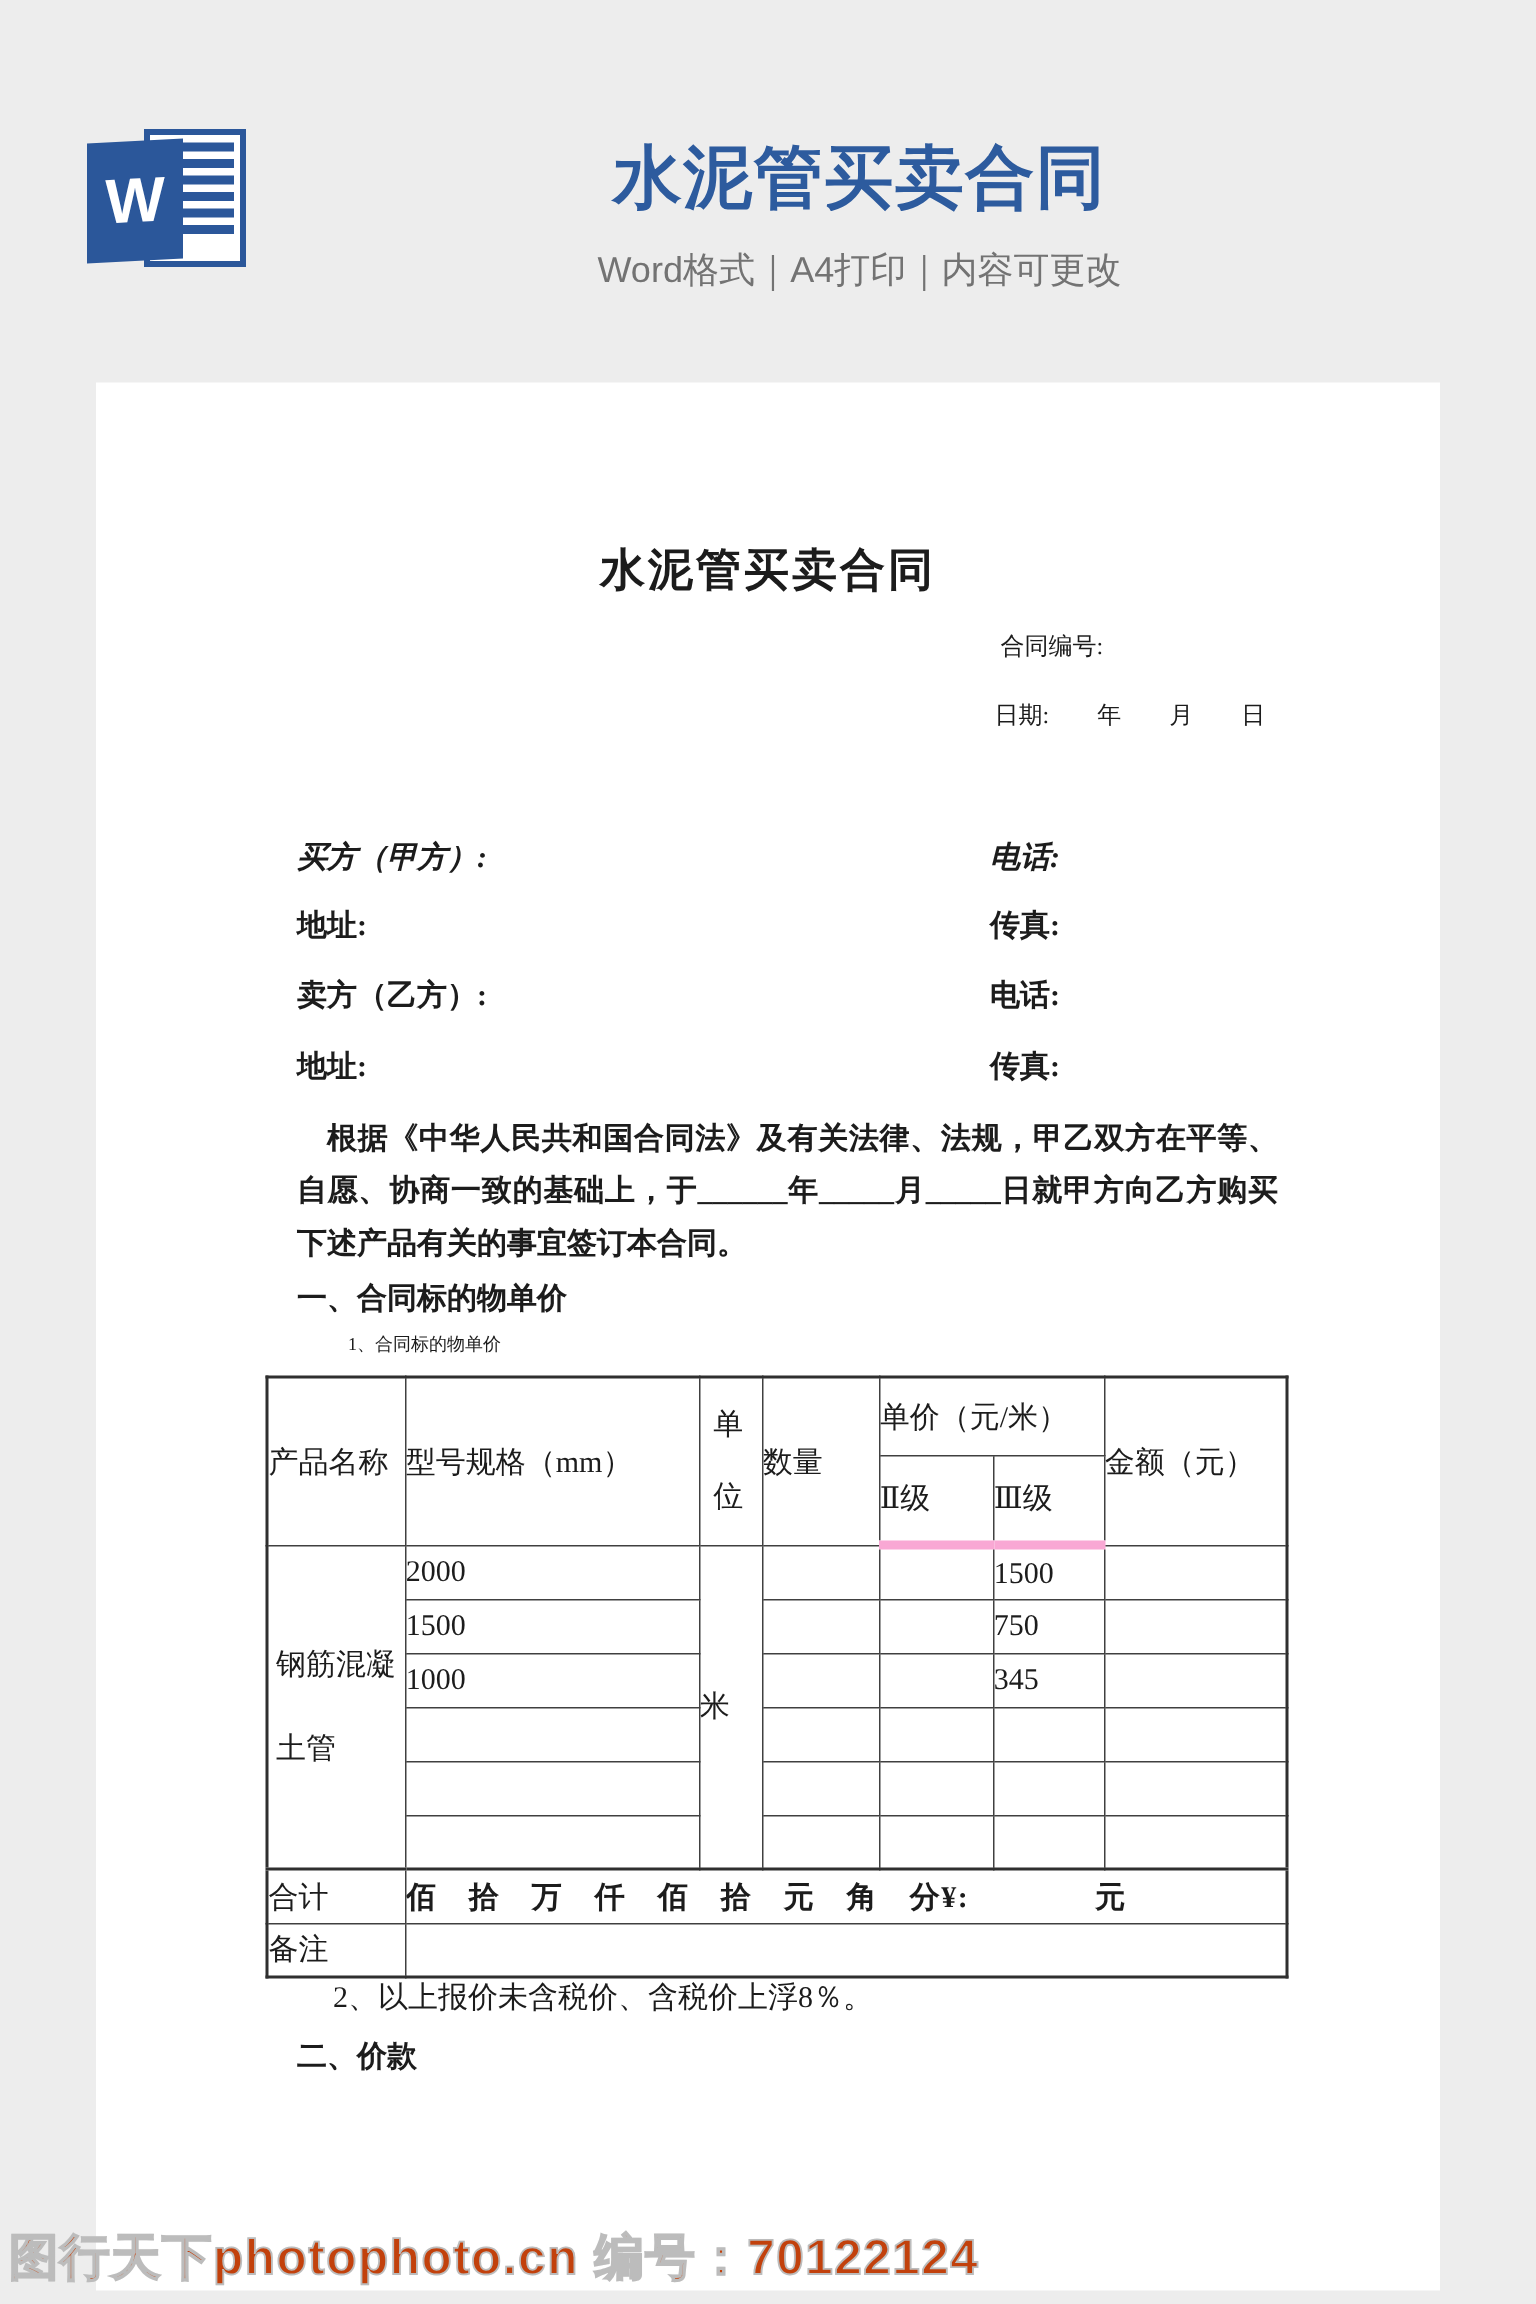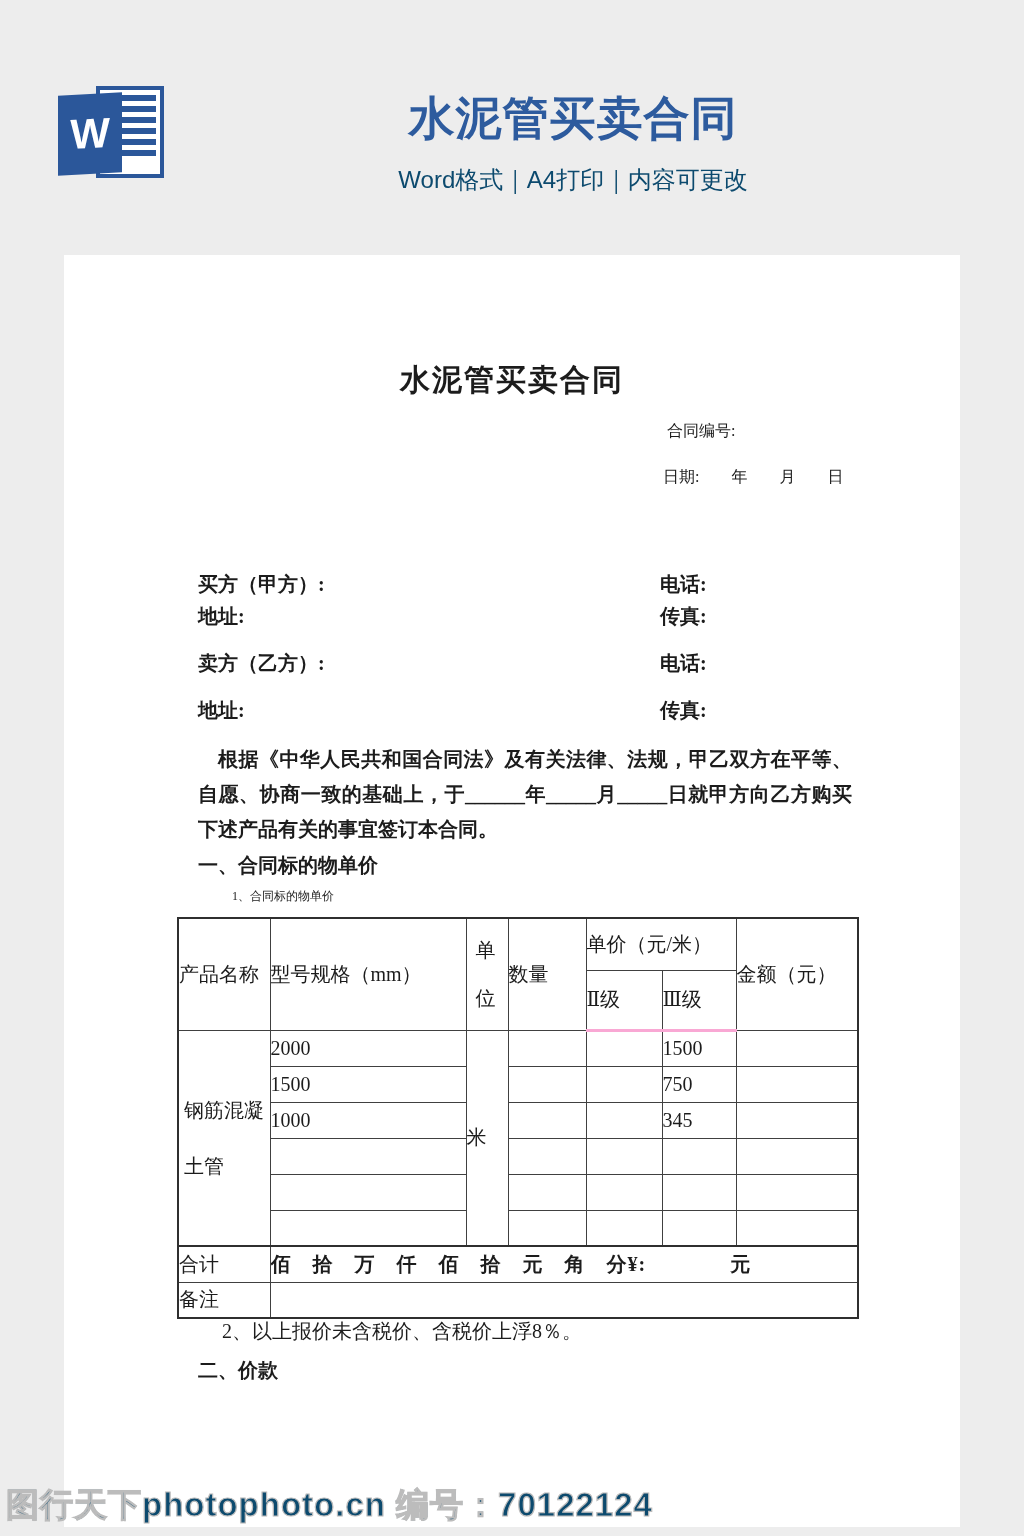--- a/index.html
+++ b/index.html
@@ -25,38 +25,38 @@
   }
   .icon-front span {
     color:#ffffff; font-family:"Liberation Sans","DejaVu Sans",sans-serif;
     font-weight:bold; font-size:42px; line-height:1;
   }
   .top-header {
     position:absolute; top:88px; left:150px; right:28px; text-align:center;
     font-family:"Liberation Sans","DejaVu Sans",sans-serif;
   }
   .top-title { font-size:46px; font-weight:bold; color:#2d5b9e; letter-spacing:1px; }
-  .top-subtitle { margin-top:14px; font-size:24px; color:#0c4a6e; }
+  .top-subtitle { margin-top:14px; font-size:24px; color:#737373; }
 
   
   .doc-page {
     position:absolute; left:64px; top:255px; width:896px; height:1272px;
     background:#ffffff;
   }
   .doc-title {
     position:absolute; top:105px; left:0; right:0; text-align:center;
     font-size:30px; font-weight:bold; letter-spacing:2px;
   }
   .meta-line { position:absolute; font-size:16px;margin-left:13px; }
   .meta-no   { top:166px; left:590px; }
   .meta-date { top:212px; left:586px; }
 
   .field-line { position:absolute; left:134px; right:100px; font-size:20px; font-weight:bold; }
   .f-sign  { top:253px; }
-  .f-buyer { top:316px; }
+  .f-buyer { top:303px;font-style:italic; }
   .f-addr1 { top:348px; }
   .f-seller{ top:395px; }
   .f-addr2 { top:442px; }
   .field-line .right-label { position:absolute; left:462px; top:0; }
 
   .intro-par {
     position:absolute; top:487px; left:134px; width:654px;
     font-size:20px; line-height:35px; text-align:justify; text-indent:20px;font-weight:bold;
   }
   .sec-head { position:absolute; left:134px; font-size:20px; font-weight:bold; }
@@ -69,40 +69,40 @@
   .price-table {
     position:absolute; left:113px; top:662px; width:680px;
     border-collapse:collapse; table-layout:fixed;
     font-size:20px; border:2px solid #2f2f2f;
   }
   .price-table th, .price-table td {
     border:1px solid #404040; font-weight:normal;
     text-align:left; vertical-align:middle; overflow:hidden;
   }
   .price-table thead tr:first-child th { height:52px; }
-  .price-table thead tr:last-child  th { height:60px; border-bottom:3px solid #f9a8d4; }
+  .price-table thead tr:last-child  th { height:60px; border-bottom:6px solid #f9a8d4; }
   .price-table thead th[rowspan] { height:112px; }
   .col-prod { width:92px; }  .col-spec { width:196px; }
   .col-unit { width:42px; }  .col-qty  { width:78px; }
   .col-g2   { width:76px; }  .col-g3   { width:74px; }
   .col-amt  { width:122px; }
   .th-unit { padding:0 9px; word-break:break-all; line-height:48px; }
   .td-unit { word-break:break-all; }
   .td-prod { padding:0 5px; word-break:break-all; line-height:56px; }
   .price-table tbody td { height:36px;margin-top:32px; }
   .total-row td { height:42px; border-top:2px solid #2f2f2f; }
   .total-row .total-val { font-weight:bold; letter-spacing:1px; }
   .remark-row td { height:44px; }
 
   
   .watermark {
     position:absolute; left:6px; top:1483px;
     font-family:"Liberation Sans","DejaVu Sans",sans-serif;
     font-size:33px; font-weight:bold; letter-spacing:1px;
-    color:#0c4a6e;
+    color:#c2410c;
     -webkit-text-stroke:1.2px #bcbcbc;
     text-shadow:0 0 1px #c8c8c8;
     white-space:nowrap;
   }
 </style>
 </head>
 <body>
 
 <div class="stage">
 

